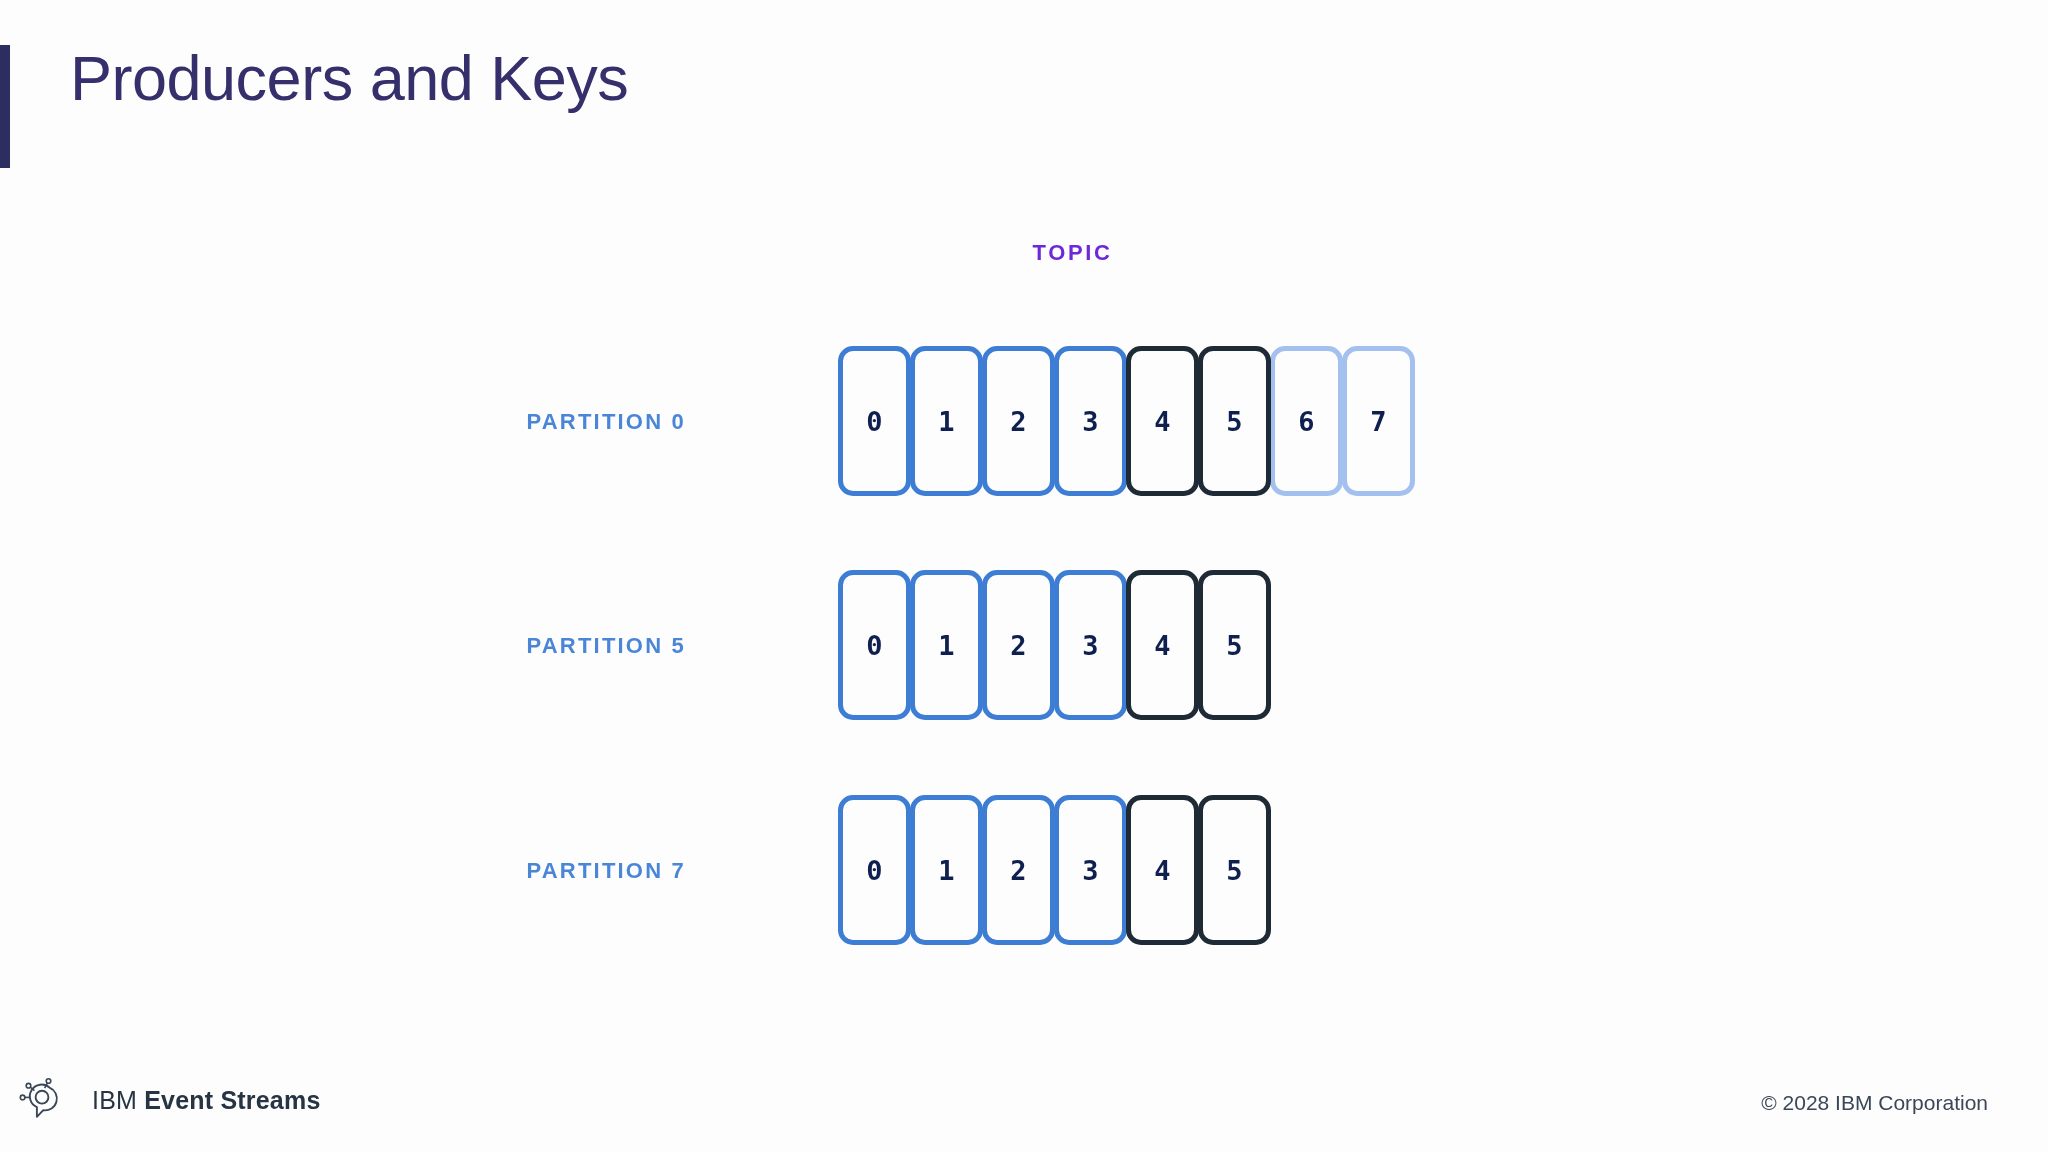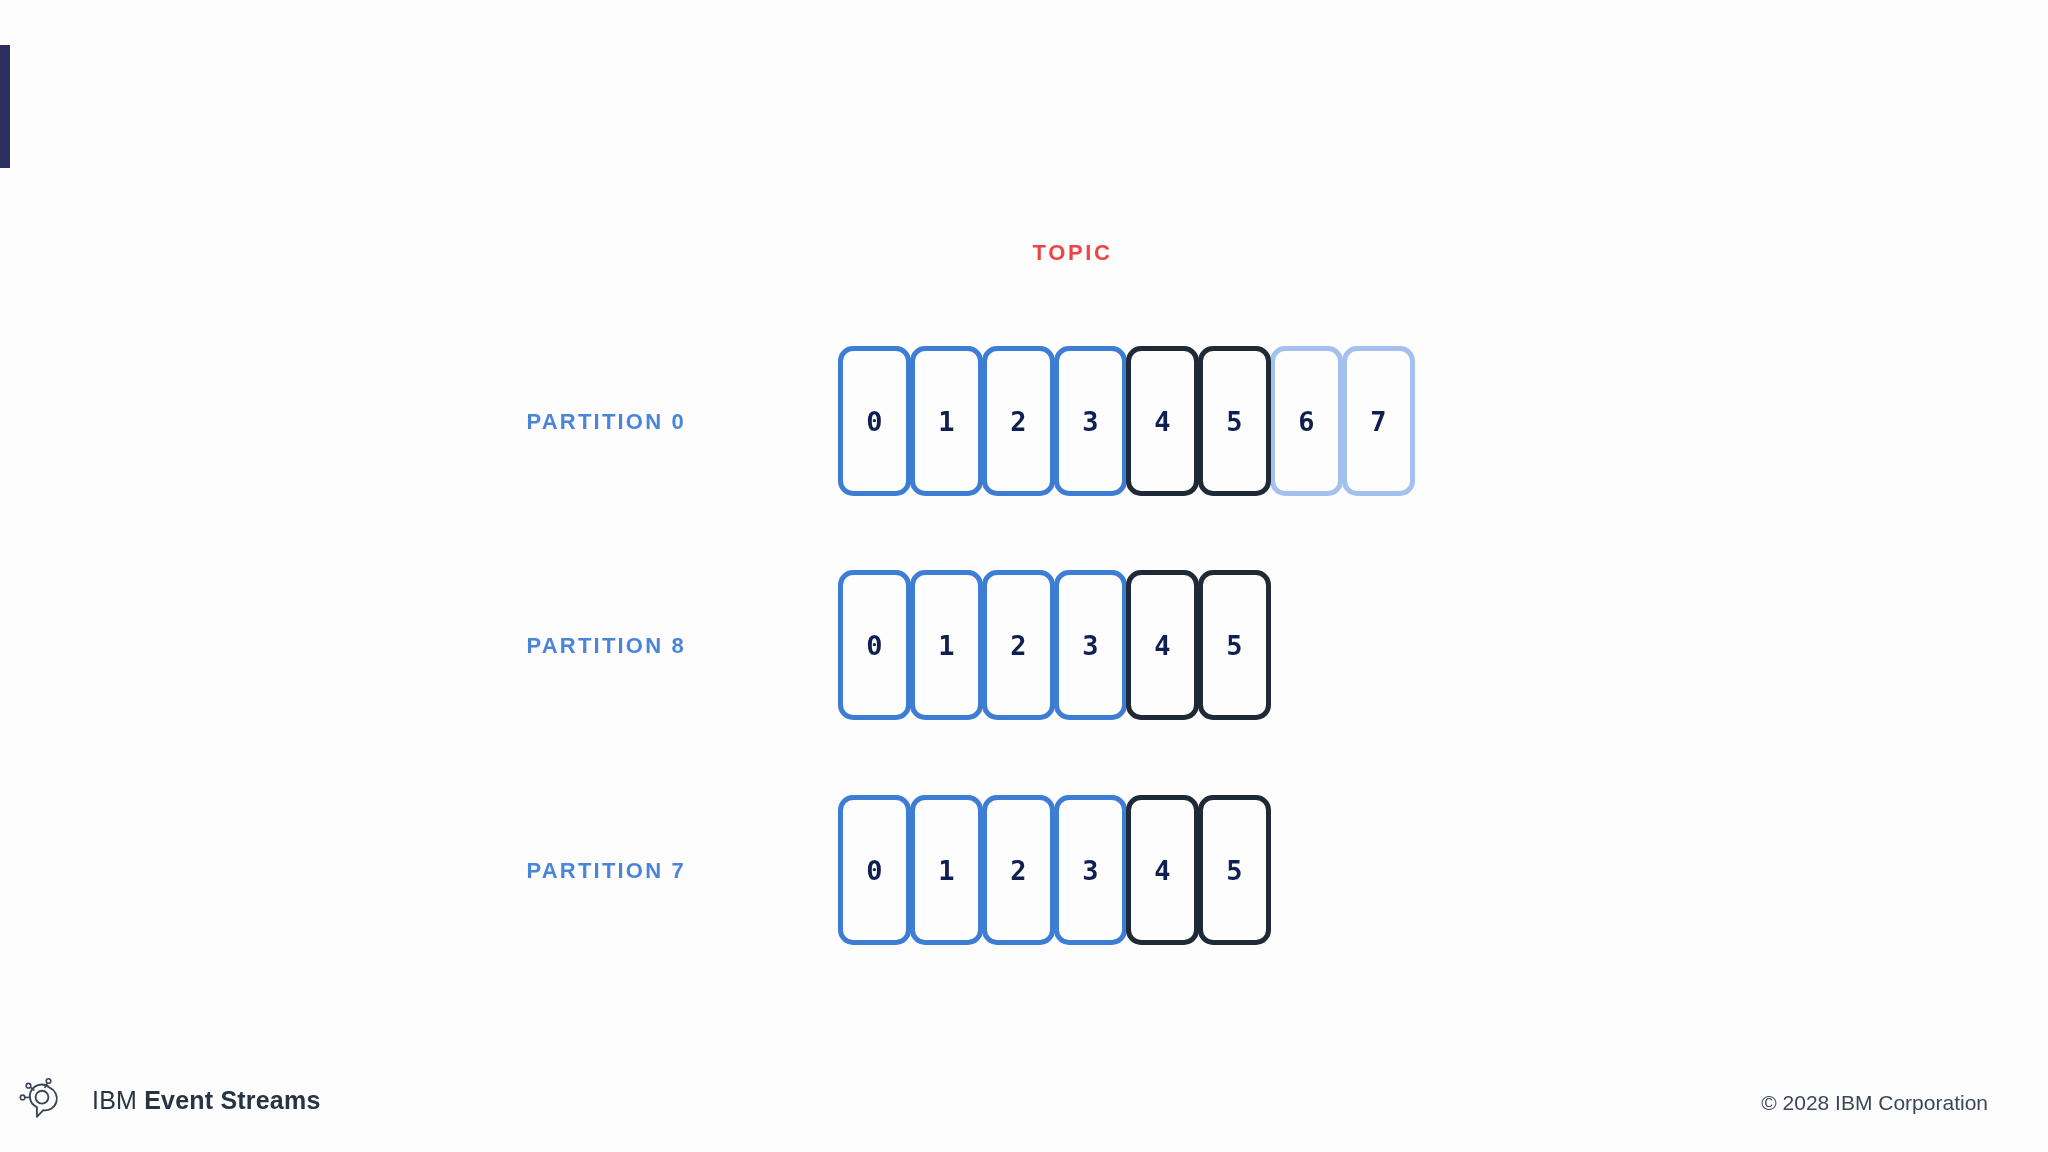--- a/index.html
+++ b/index.html
@@ -49,21 +49,21 @@
   .topic-label {
     position: absolute;
     left: 930px;
     top: 240px;
     width: 285px;
     text-align: center;
     font-family: "Liberation Sans", sans-serif;
     font-size: 22px;
     font-weight: bold;
     letter-spacing: 2.6px;
-    color: #ef4444;
+    color: #6d28d9;
   }
 
   
   .diagram {
     position: absolute;
     left: 0;
     top: 12px;
     width: 2048px;
     height: 1152px;
     padding-left: 8px;
@@ -160,41 +160,42 @@
     color: #3b4757;
     white-space: nowrap;
   }
 </style>
 </head>
 <body>
 
 <div class="slide">
 
   <div class="title-accent"></div>
+  <div class="slide-title">Producers and Keys</div>
 
   <div class="topic-label">TOPIC</div>
 
   <div class="diagram">
 
     <div class="partition-row r0">
       <div class="partition-label">PARTITION 0</div>
       <div class="cells">
         <div class="cell blue">0</div>
         <div class="cell blue">1</div>
         <div class="cell blue">2</div>
         <div class="cell blue">3</div>
         <div class="cell dark">4</div>
         <div class="cell dark">5</div>
         <div class="cell lightblue">6</div>
         <div class="cell lightblue">7</div>
       </div>
     </div>
 
     <div class="partition-row r1">
-      <div class="partition-label">PARTITION 8</div>
+      <div class="partition-label">PARTITION 5</div>
       <div class="cells">
         <div class="cell blue">0</div>
         <div class="cell blue">1</div>
         <div class="cell blue">2</div>
         <div class="cell blue">3</div>
         <div class="cell dark">4</div>
         <div class="cell dark">5</div>
       </div>
     </div>
 

